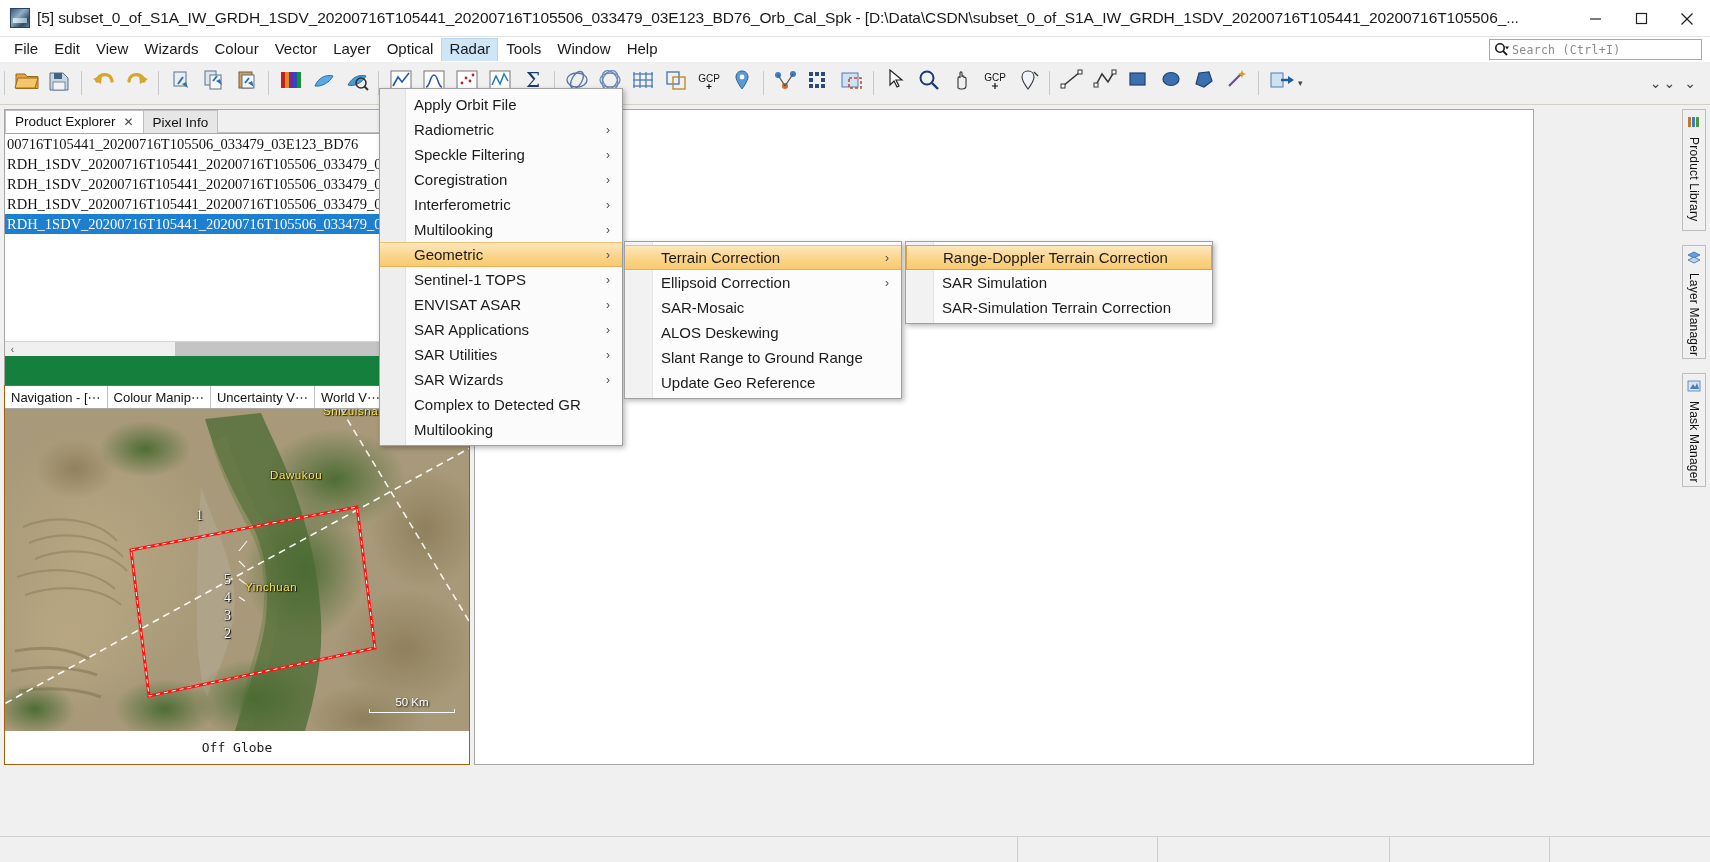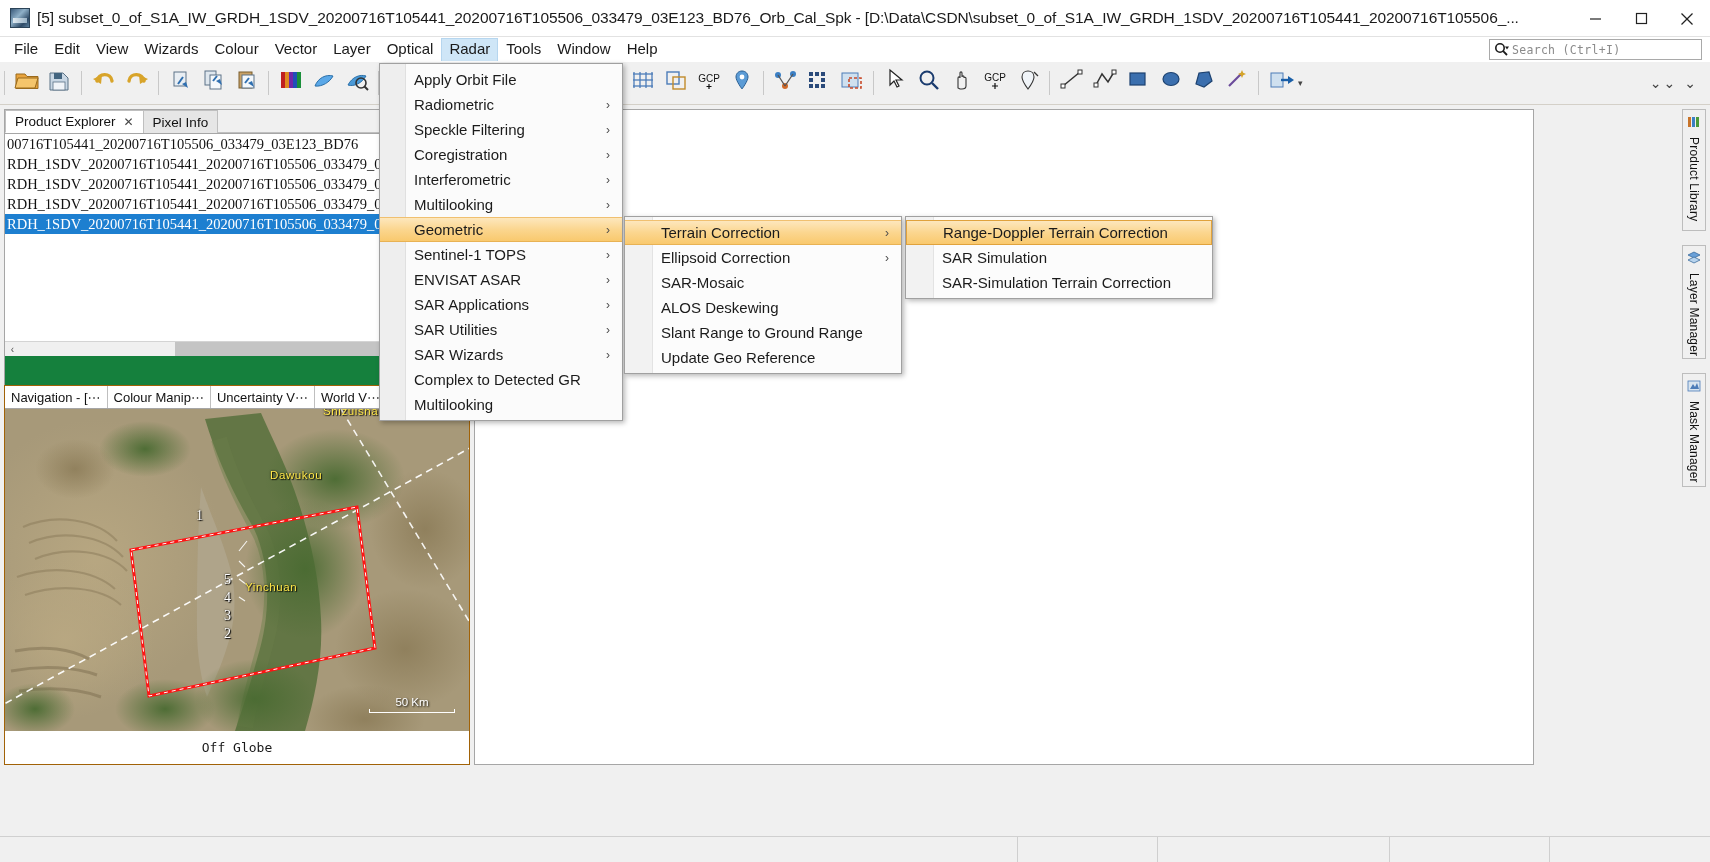--- a/index.html
+++ b/index.html
@@ -213,20 +213,21 @@
   }
   .sb-cell { height: 25px; border-right: 1px solid #cfcfcf; }
 
   
   .popup {
     position: absolute; background: #fbfbfb;
     border: 1px solid #a0a0a0;
     box-shadow: 2px 2px 5px rgba(0,0,0,.28);
     padding: 3px 0;
     z-index: 50;
+    margin-top: 25px;
   }
   .popup.lvl1 { left: 379px; top: 63px; width: 244px; }
   .popup.lvl2 { left: 624px; top: 216px; width: 278px; background:#fcfcfc; }
   .popup.lvl3 { left: 905px; top: 216px; width: 308px; background:#fcfcfc; }
   .mi {
     height: 25px; display: flex; align-items: center;
     padding: 0 10px 0 34px; font-size: 15px; color: #1b1b1b;
     position: relative; white-space: nowrap;
   }
   .popup.lvl2 .mi, .popup.lvl3 .mi { padding-left: 36px; }

